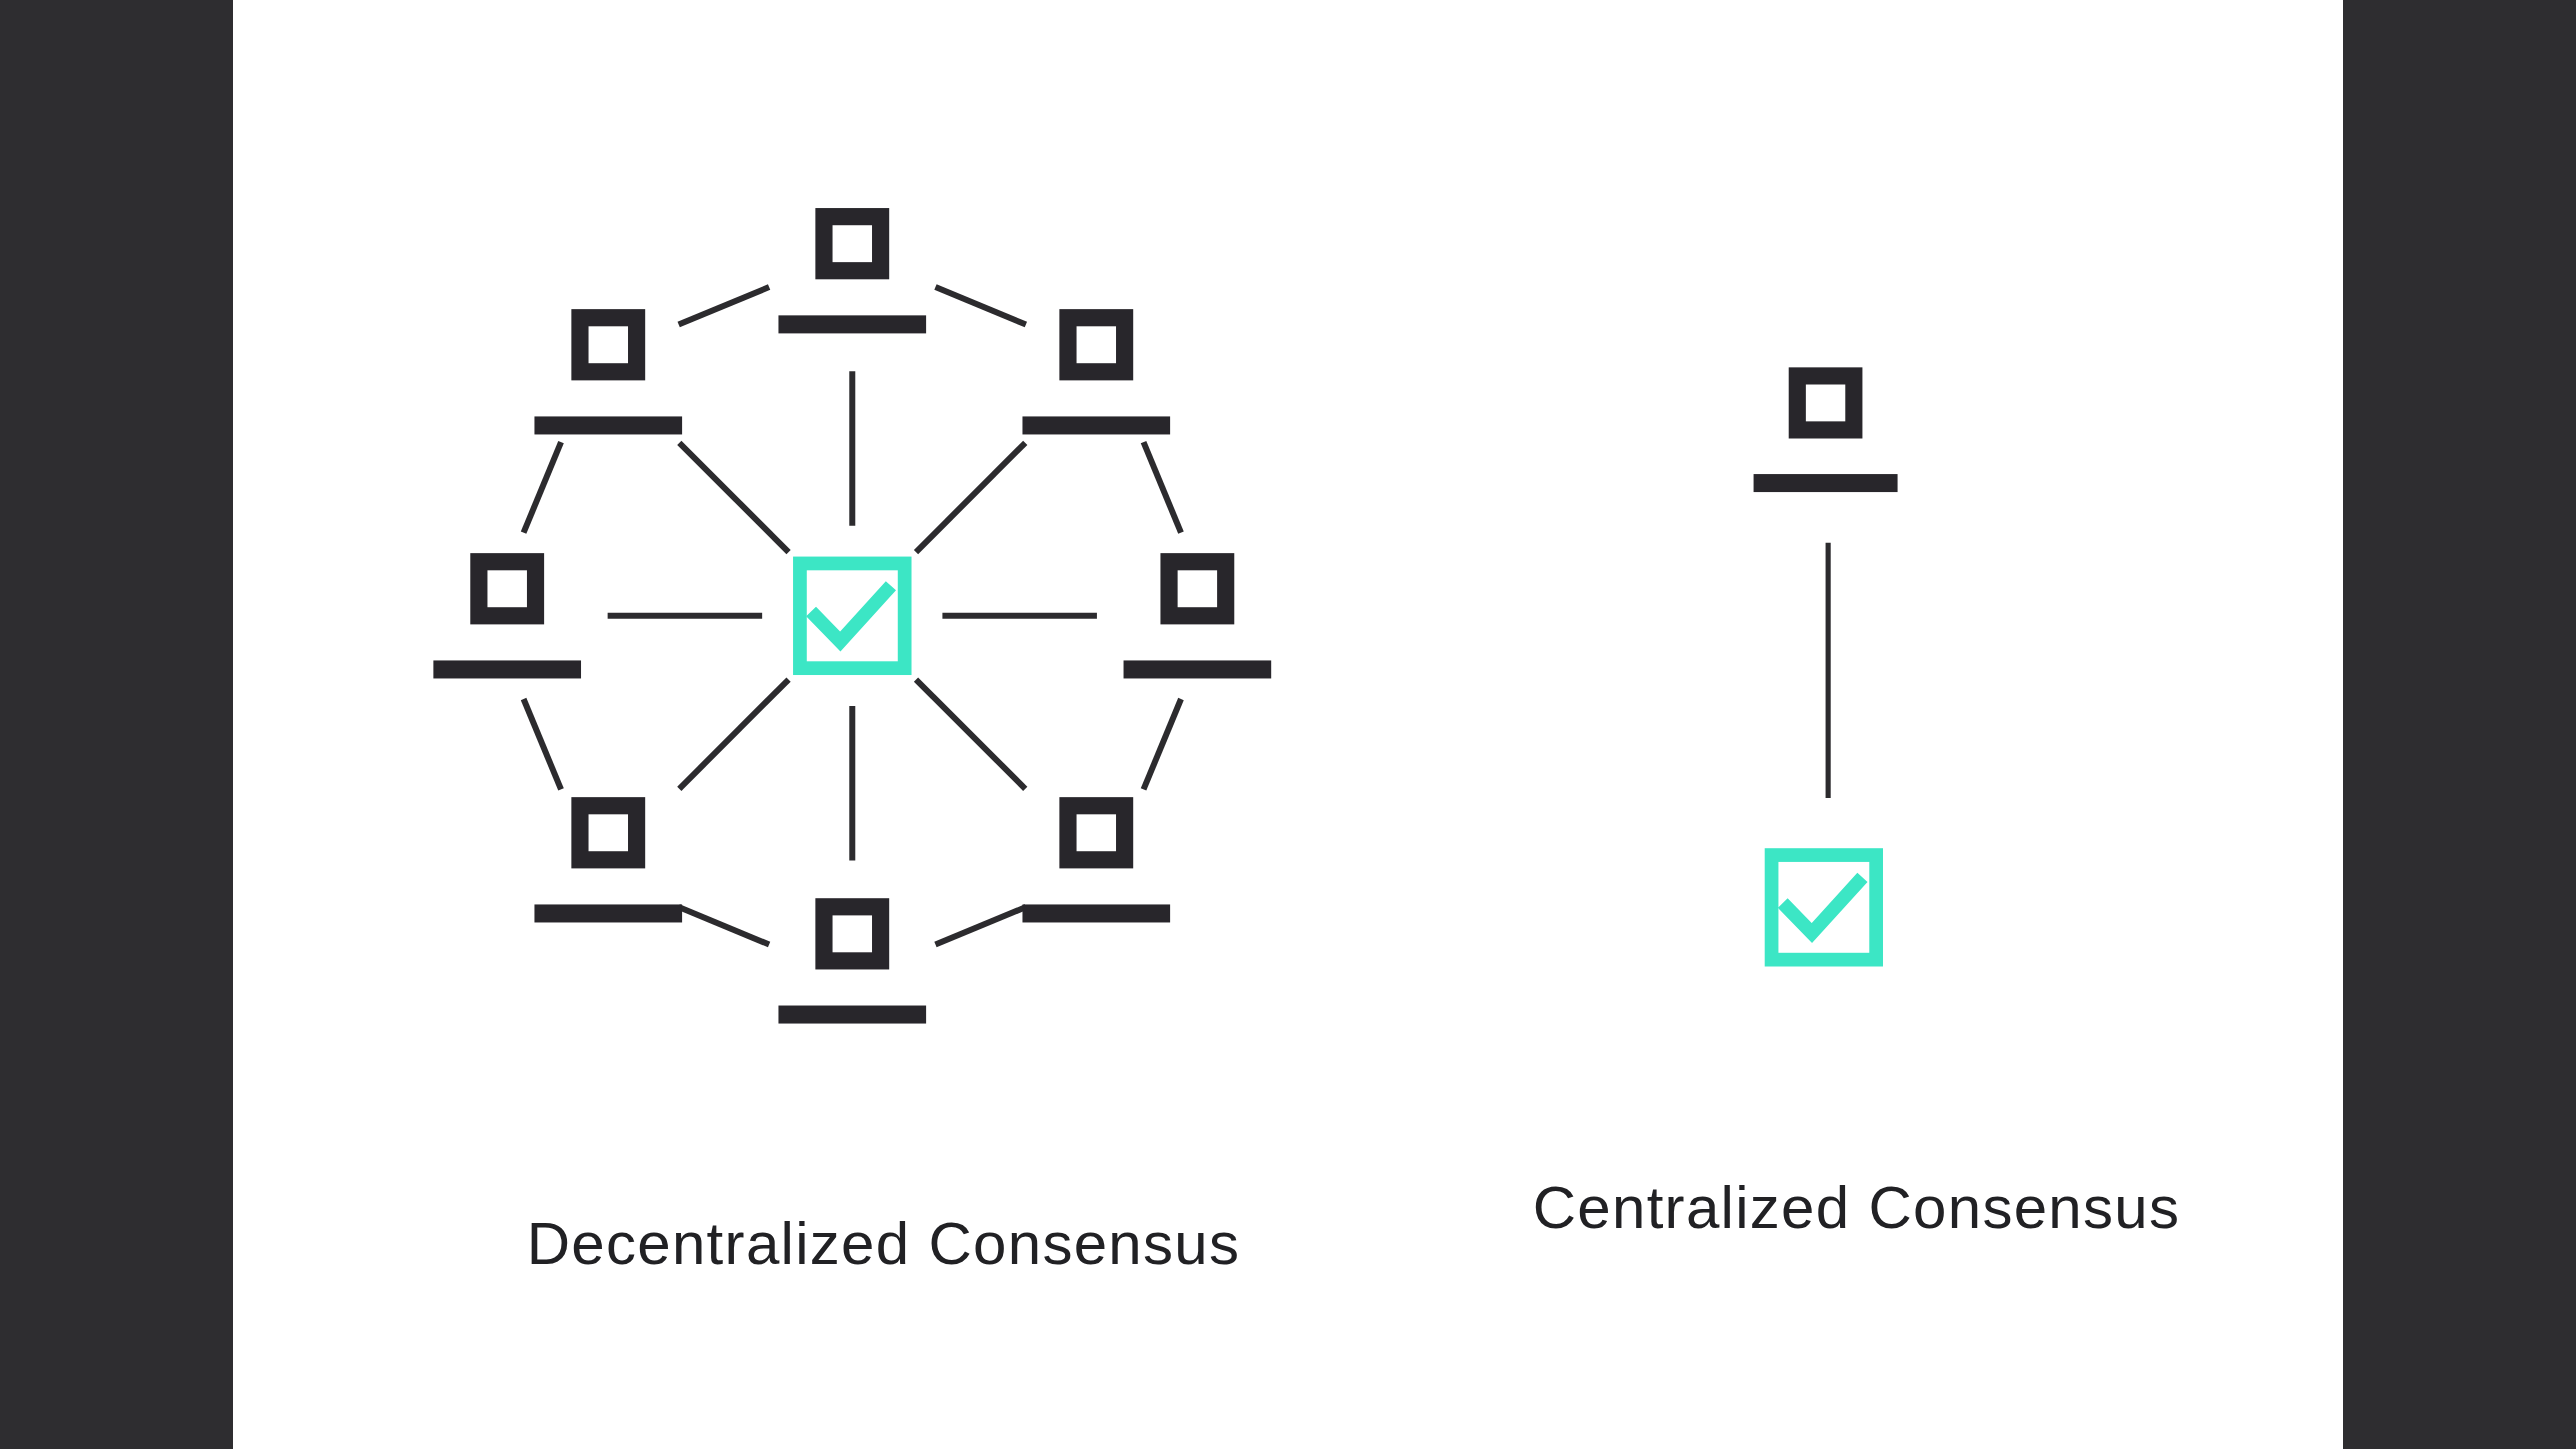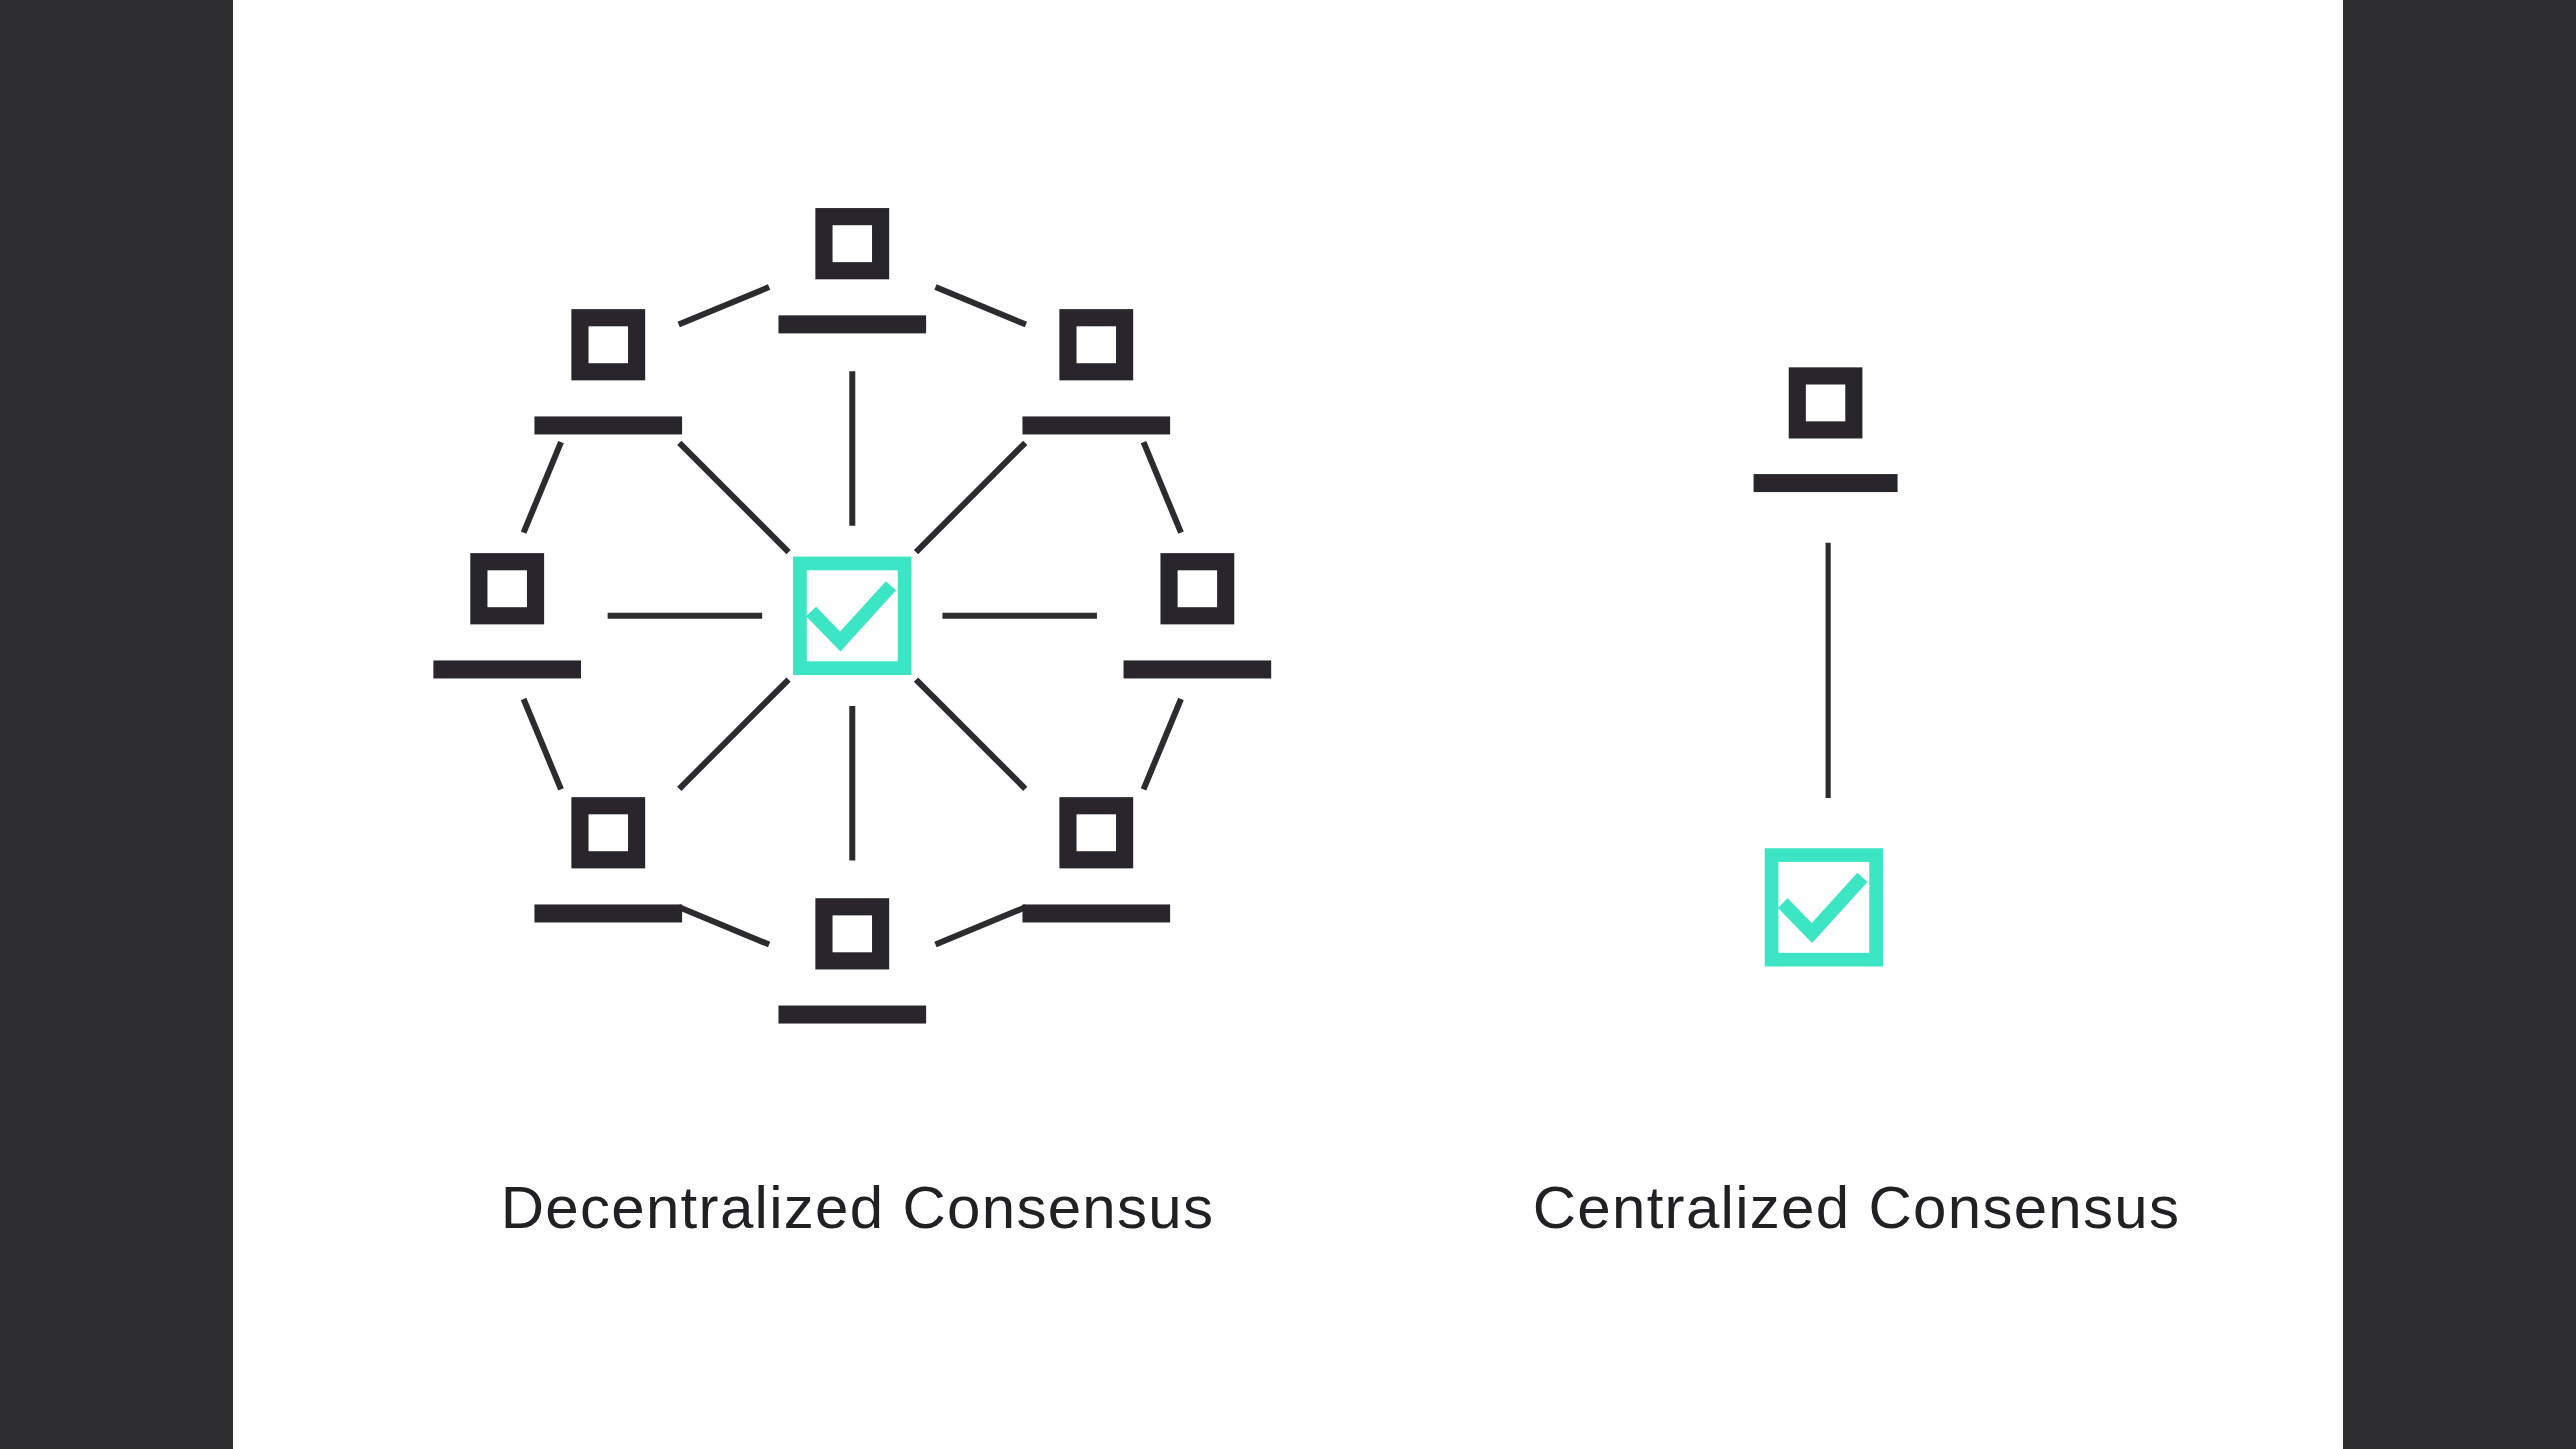--- a/index.html
+++ b/index.html
@@ -61,21 +61,21 @@
     position: absolute;
     top: 1175px;
     width: 859px;
     text-align: center;
     font-size: 60px;
     line-height: 65px;
     letter-spacing: 1.3px;
     color: var(--text, #212124);
     white-space: nowrap;
   }
-  .diagram-label.left-label  { left: 428px; }
+  .diagram-label.left-label  { left: 454px; margin-top: 36px; }
   .diagram-label.right-label { left: 1427px; }
 </style>
 </head>
 <body>
 
 <div class="stage">
 
   <div class="side-panel left"></div>
   <div class="side-panel right"></div>
 

